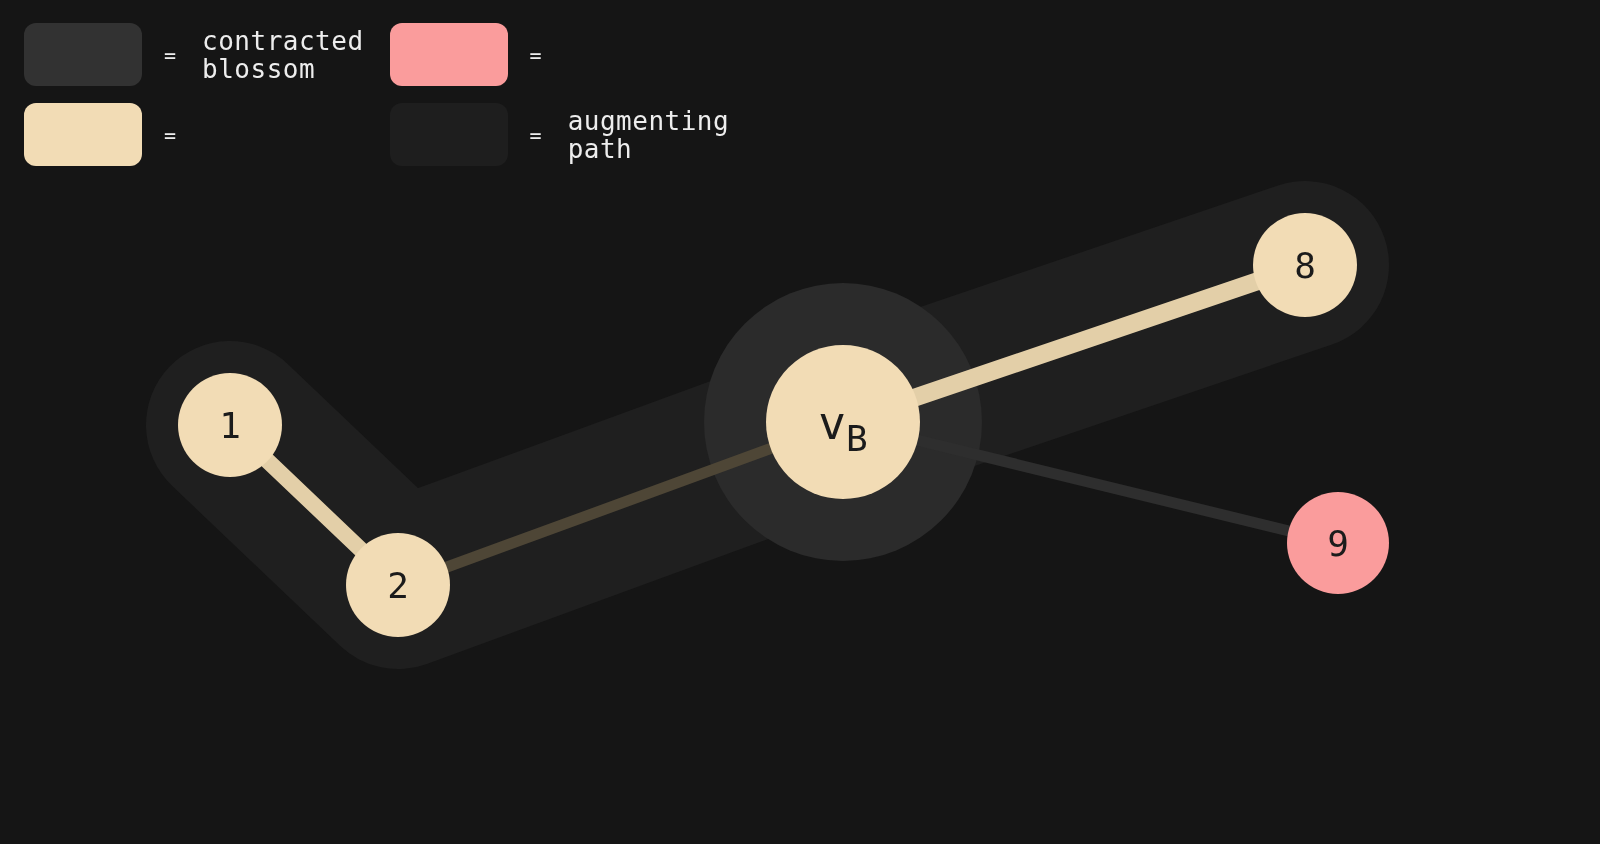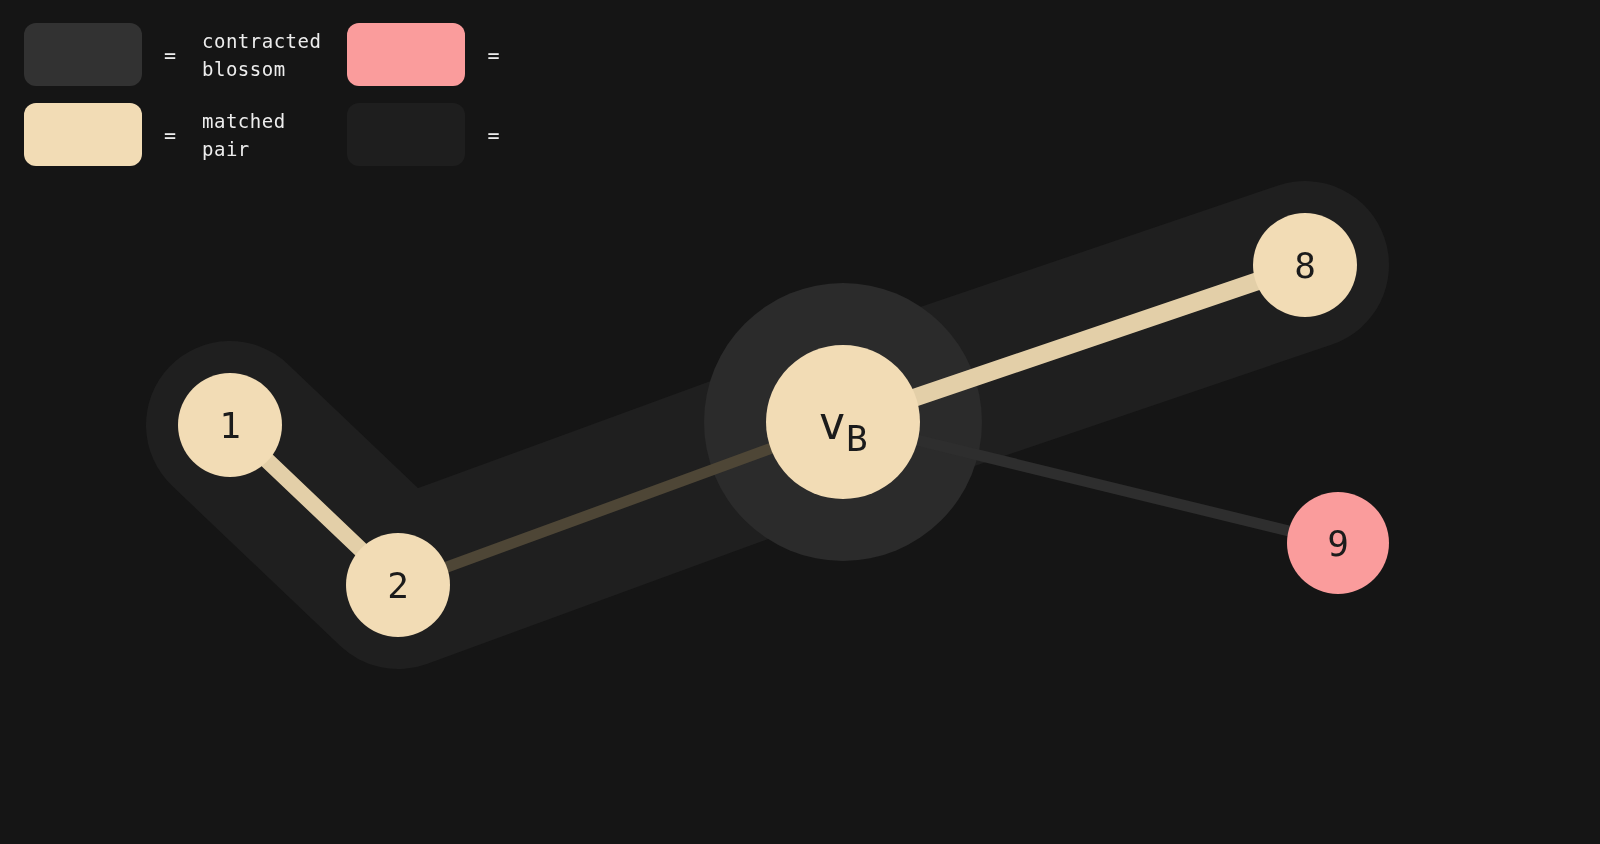--- a/index.html
+++ b/index.html
@@ -40,21 +40,21 @@
     border-radius: 12px;
     flex: 0 0 auto;
   }
   .eq {
     font-size: 20px;
     margin: 0 26px 0 22px;
   }
   .legend-label {
     display: flex;
     flex-direction: column;
-    font-size: 19px;
+    font-size: 26px;
     line-height: 28px;
     letter-spacing: 0.5px;
   }
 </style>
 </head>
 <body style="background: rgb(21, 21, 21);">
 
 <div class="stage">
   <svg class="graph-svg" id="graph" width="1600" height="844" viewBox="0 0 1600 844">
       <polyline points="230,425 398,585 843,422 1305,265" fill="none" stroke="#1f1f1f" stroke-width="168" stroke-linecap="round" stroke-linejoin="round"></polyline>
@@ -93,23 +93,23 @@
           <span class="legend-line">blossom</span>
         </span>
       </div>
       <div class="legend-item">
         <span class="swatch" style="background: rgb(250, 156, 156);"></span>
         <span class="eq">=</span>
       </div>
       <div class="legend-item">
         <span class="swatch" style="background: rgb(242, 220, 181);"></span>
         <span class="eq">=</span>
-        <span class="legend-label">
-          <span class="legend-line">matched</span>
-          <span class="legend-line">pair</span>
-        </span>
       </div>
       <div class="legend-item">
         <span class="swatch" style="background: rgb(30, 30, 30);"></span>
         <span class="eq">=</span>
+        <span class="legend-label">
+          <span class="legend-line">augmenting</span>
+          <span class="legend-line">path</span>
+        </span>
       </div>
     </div>
 </div>
 
 </body></html>

